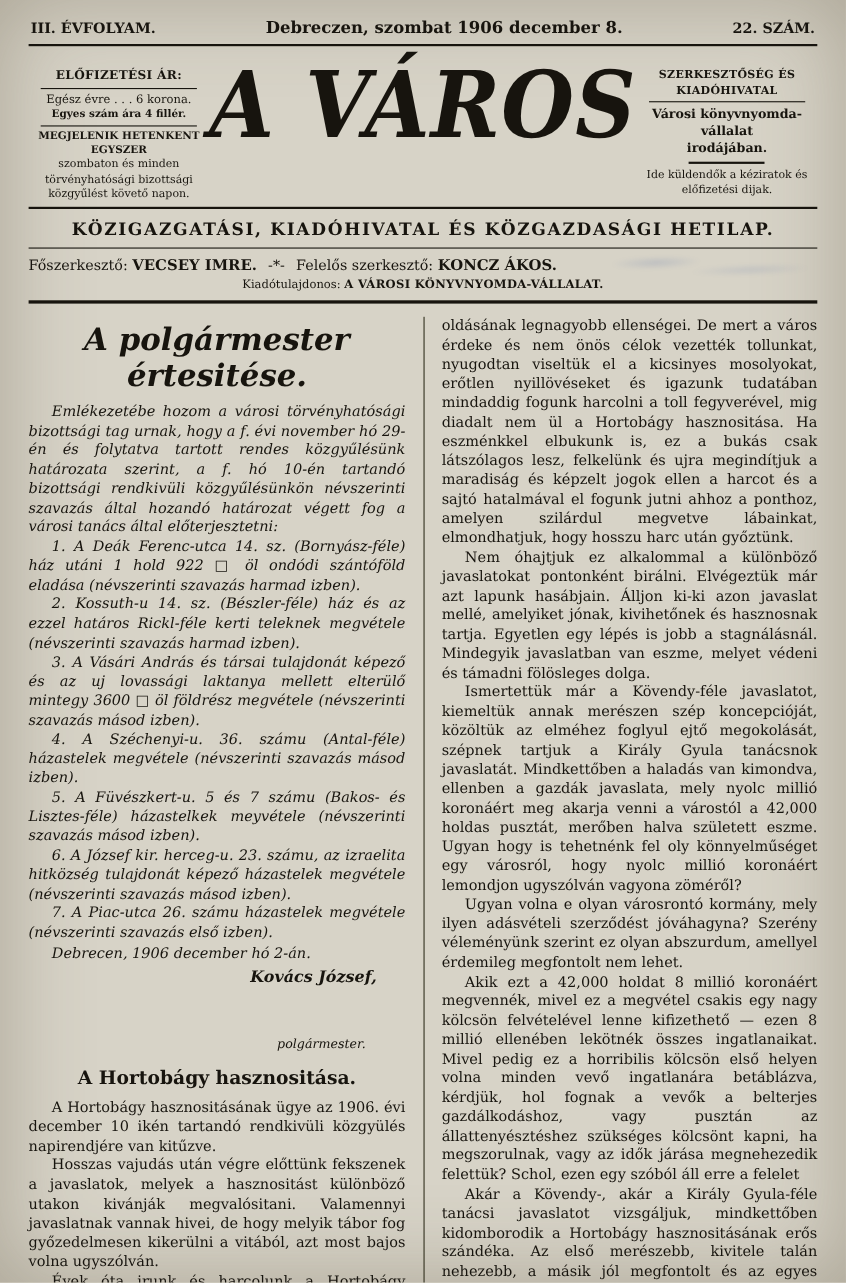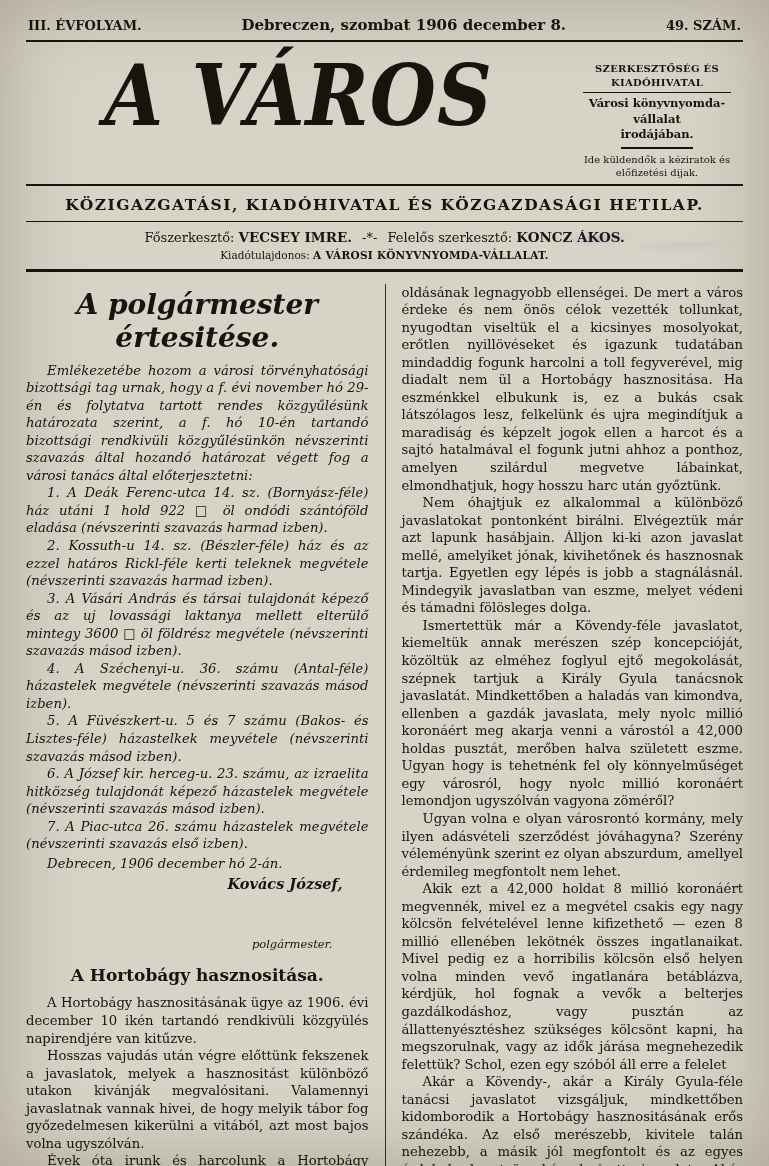--- a/index.html
+++ b/index.html
@@ -39,21 +39,21 @@
     flex: 1; text-align: center; white-space: nowrap;
     font-weight: bold; font-style: italic;
     font-size: 76px; line-height: 1.05; letter-spacing: 1px;
     transform: scaleY(1.1); transform-origin: top center;
     padding-top: 2px;
   }
 
   
   .subtitle { text-align: center; font-weight: bold; font-size: 15.5px;
               letter-spacing: 1.5px; margin: 9px 0 7px; }
-  .editors { text-align: center; font-size: 13px; margin: 7px 0 4px; }
+  .editors { text-align: left; font-size: 13px; margin: 7px 0 4px; }
   .editors b { font-size: 13.5px; }
   .separator { padding: 0 6px; }
   .publisher { text-align: center; font-size: 10.5px; margin: 2px 0 8px; }
   .publisher b { letter-spacing: .3px; }
 
   
   .columns { display: flex; margin-top: 12px; }
   .col { width: 50%; }
   .col-left { padding-right: 16px; }
   .col-right { padding-left: 16px; border-left: 1px solid #33301f; }
@@ -83,26 +83,35 @@
   }
 </style>
 </head>
 <body>
 
 <div class="page">
 
   <div class="top-row">
     <span>III. ÉVFOLYAM.</span>
     <span class="top-center">Debreczen, szombat 1906 december 8.</span>
-    <span>49. SZÁM.</span>
+    <span>22. SZÁM.</span>
   </div>
 
   <div class="rule rule-2"></div>
 
   <div class="masthead">
+    <div class="mh-box">
+      <div class="mh-heading">ELŐFIZETÉSI ÁR:</div>
+      <div class="mh-div"></div>
+      <div>Egész évre . . . 6 korona.</div>
+      <div class="mh-small-bold">Egyes szám ára 4 fillér.</div>
+      <div class="mh-div"></div>
+      <div class="mh-small-bold">MEGJELENIK HETENKENT EGYSZER</div>
+      <div class="mh-note">szombaton és minden törvényhatósági bizottsági közgyűlést követő napon.</div>
+    </div>
 
     <div class="masthead-title">A VÁROS</div>
 
     <div class="mh-box">
       <div class="mh-heading" style="font-size:10px">SZERKESZTŐSÉG ÉS KIADÓHIVATAL</div>
       <div class="mh-div"></div>
       <div class="mh-bold-line">Városi könyvnyomda-vállalat</div>
       <div class="mh-bold-line">irodájában.</div>
       <div class="mh-div-short"></div>
       <div class="mh-note">Ide küldendők a kéziratok és előfizetési dijak.</div>

